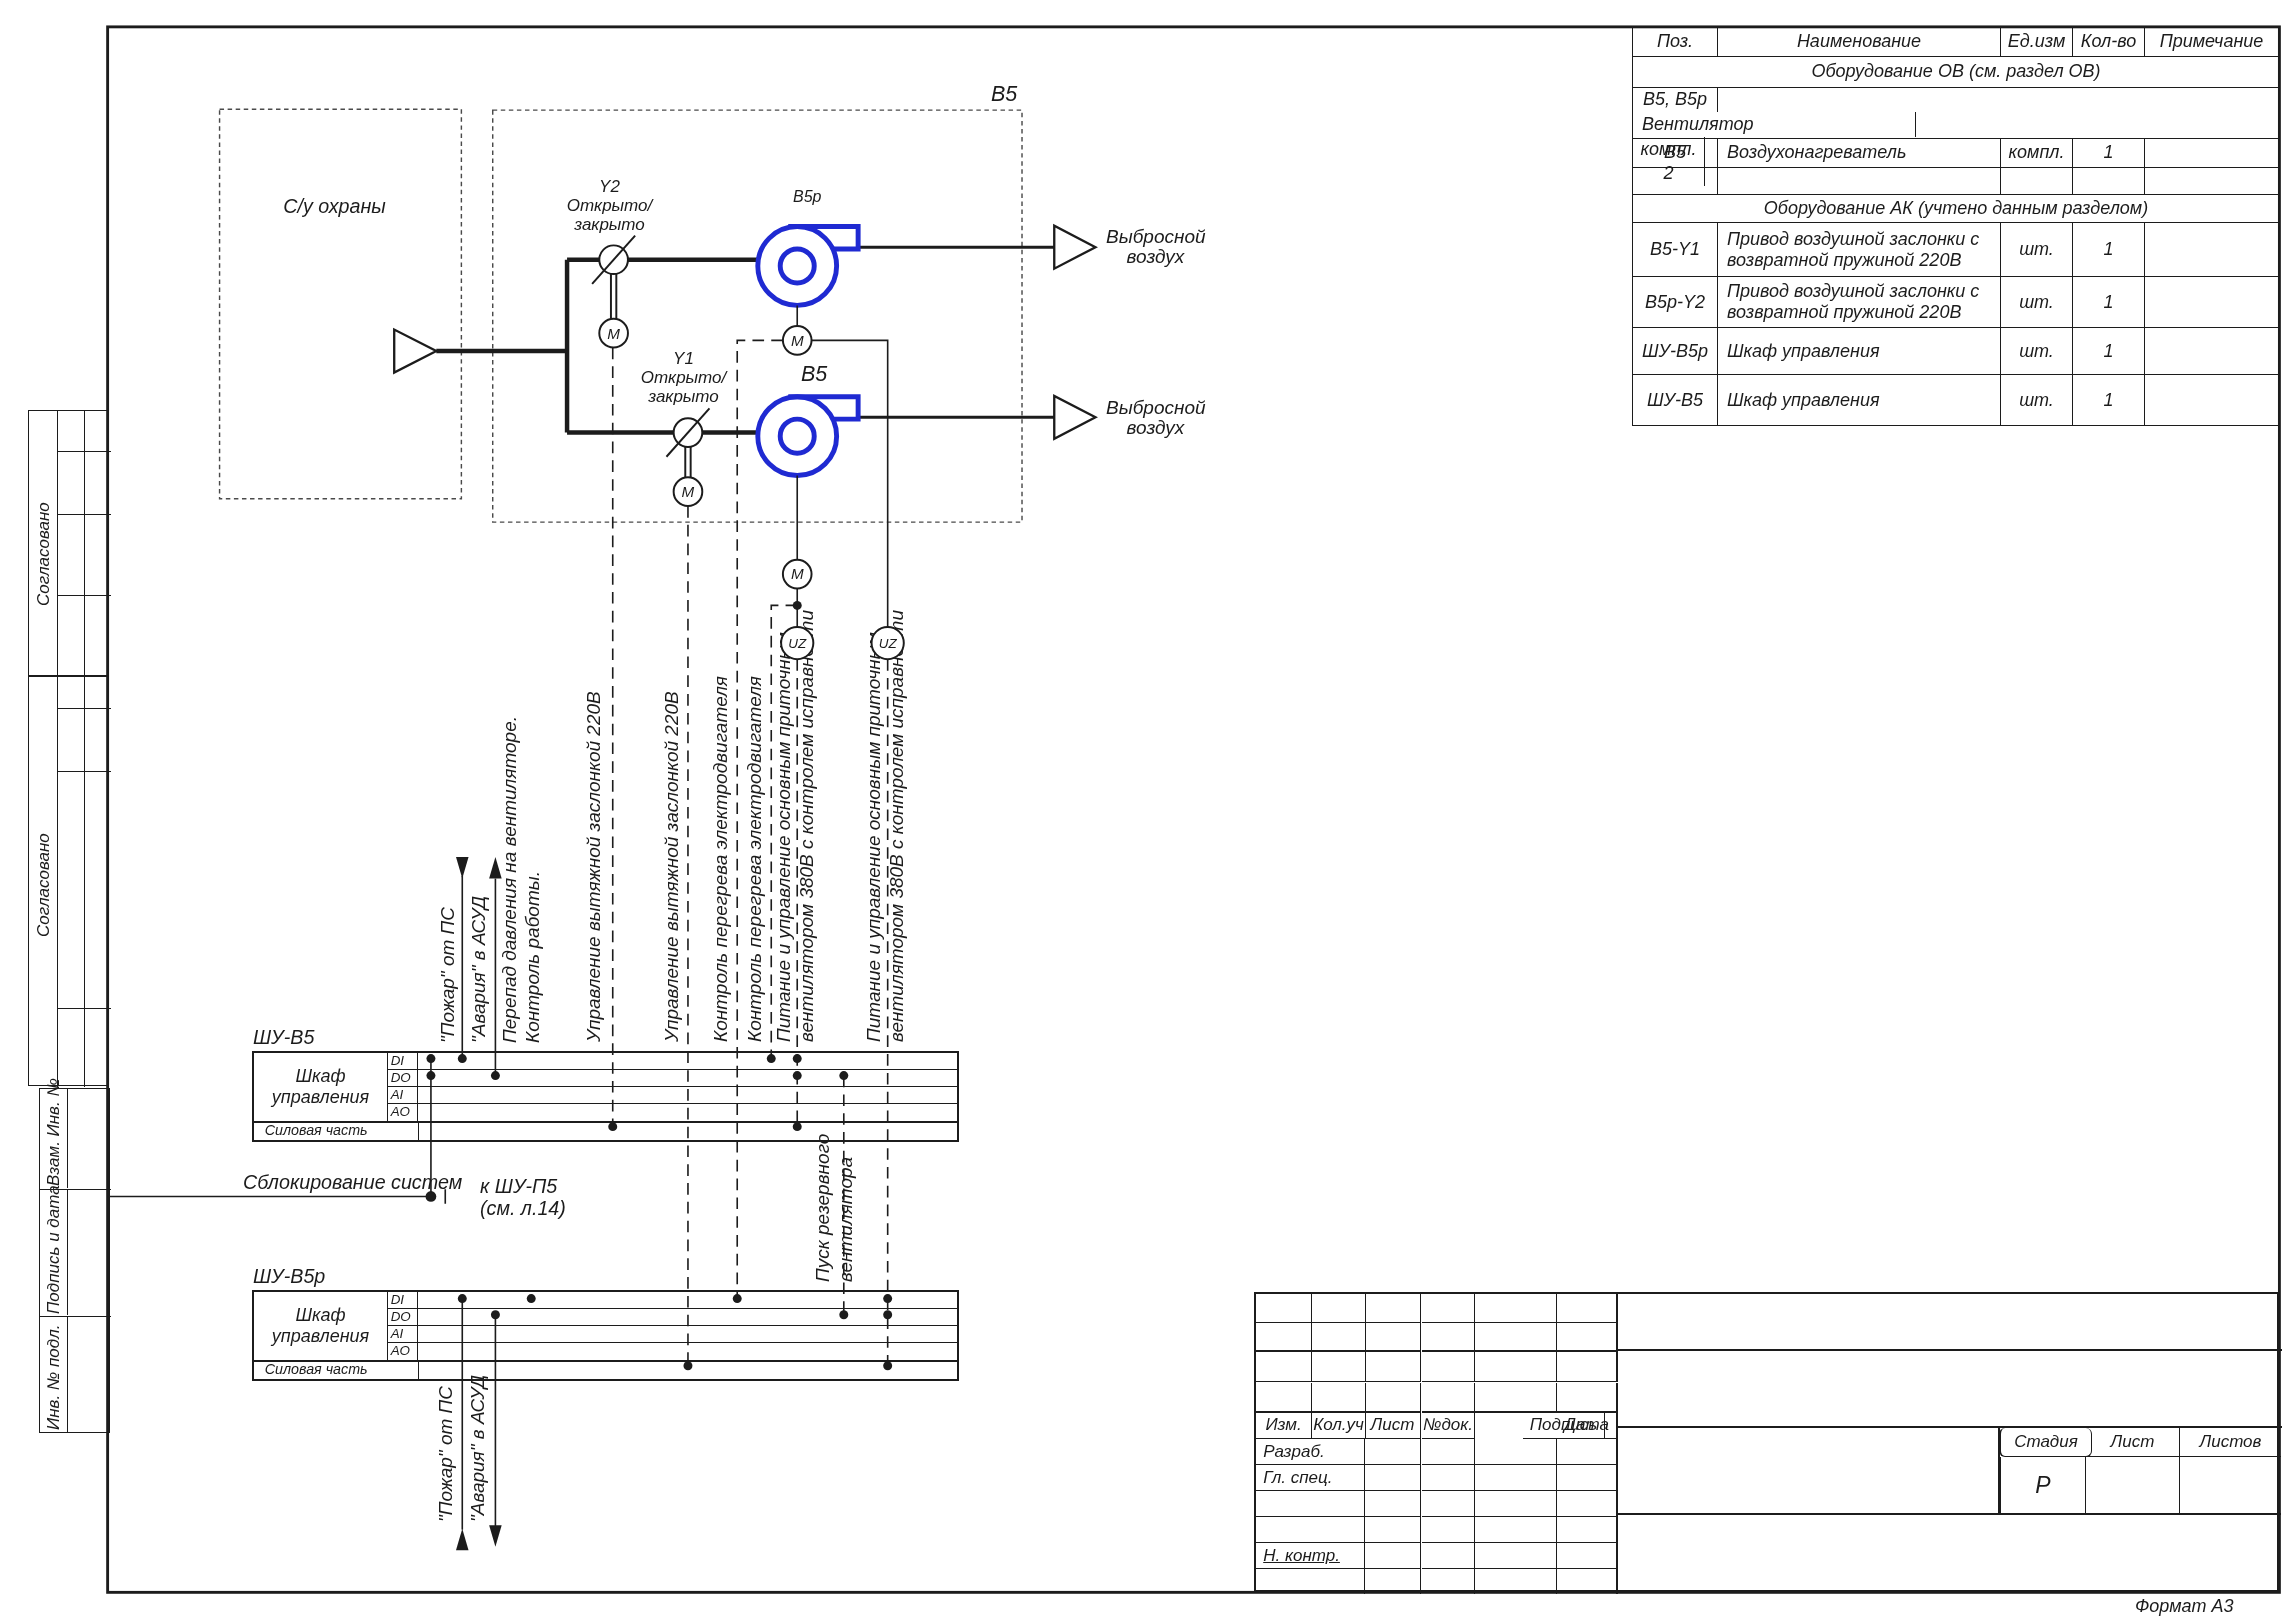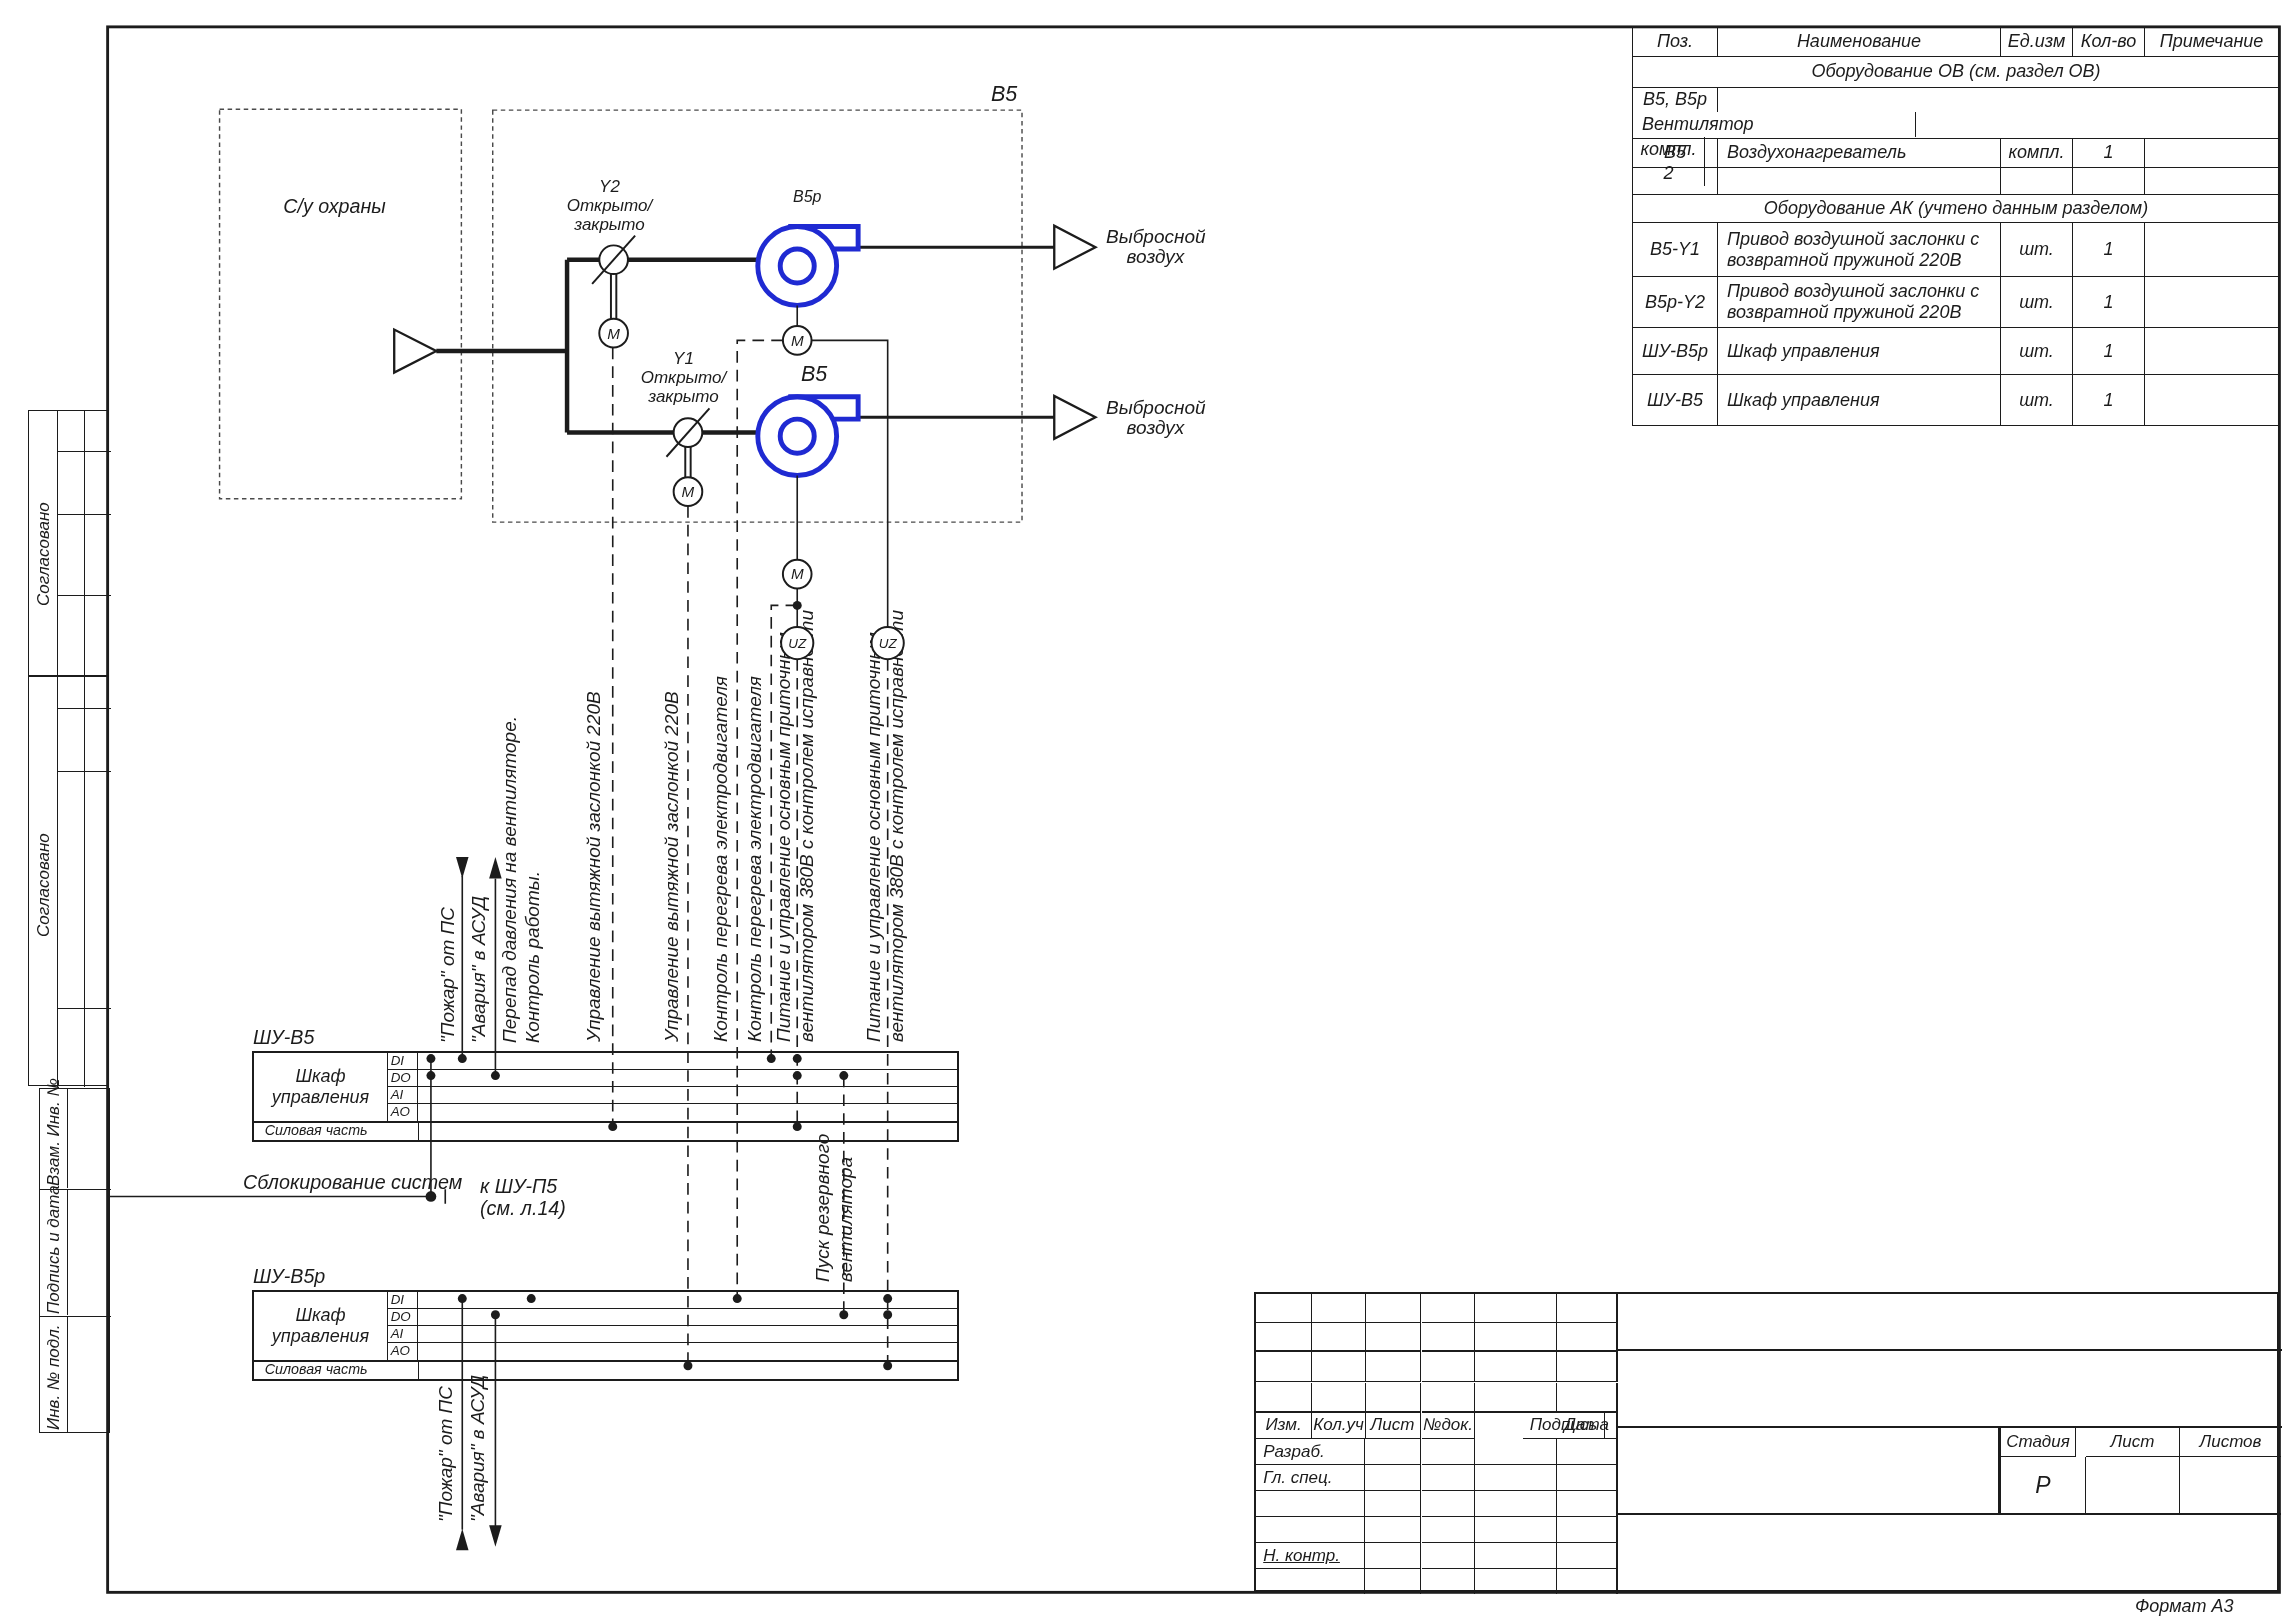--- a/index.html
+++ b/index.html
@@ -308,21 +308,21 @@
   <div class="cell thickr" style="left:301px;top:249px;width:61px;height:26px;"></div>
   <div class="cell" style="left:0;top:275px;width:109px;height:25px;border-bottom:none;"></div>
   <div class="cell" style="left:109px;top:275px;width:56px;height:25px;border-bottom:none;"></div>
   <div class="cell" style="left:166px;top:275px;width:53px;height:25px;border-bottom:none;"></div>
   <div class="cell" style="left:219px;top:275px;width:82px;height:25px;border-bottom:none;"></div>
   <div class="cell thickr" style="left:301px;top:275px;width:61px;height:25px;border-bottom:none;"></div>
 
   <div class="cell thickb" style="left:362px;top:0;width:664px;height:57px;border-right:none;"></div>
   <div class="cell thickb" style="left:362px;top:57px;width:664px;height:77px;border-right:none;"></div>
 
-  <div class="cell cc" style="left:743px;top:134px;width:77px;height:29px;border-left:2.5px solid #1c1c1c;">Стадия</div>
+  <div class="cell cc" style="left:743px;top:134px;width:93px;height:29px;border-left:2.5px solid #1c1c1c;border-radius:6px;">Стадия</div>
   <div class="cell cc" style="left:830px;top:134px;width:94px;height:29px;">Лист</div>
   <div class="cell cc" style="left:924px;top:134px;width:101px;height:29px;border-right:none;">Листов</div>
   <div class="cell cc thickb" style="left:743px;top:163px;width:87px;height:58px;border-left:2.5px solid #1c1c1c;font-size:23px;">Р</div>
   <div class="cell thickb" style="left:830px;top:163px;width:94px;height:58px;"></div>
   <div class="cell thickb" style="left:924px;top:163px;width:101px;height:58px;border-right:none;"></div>
   <div class="cell thickb" style="left:362px;top:134px;width:382px;height:87px;border-right:2.5px solid #1c1c1c;"></div>
 
   <div class="cell" style="left:743px;top:221px;width:282px;height:79px;border-right:none;border-bottom:none;"></div>
 </div>
 

